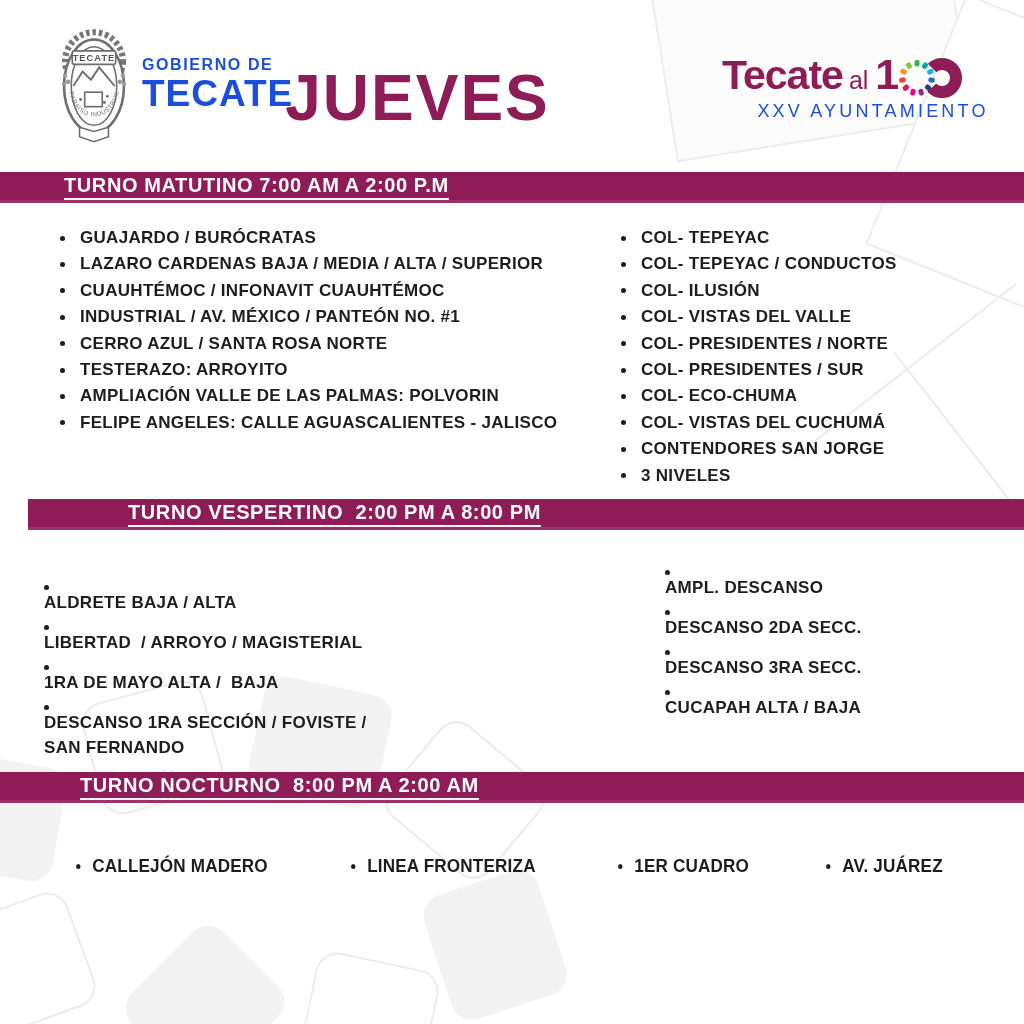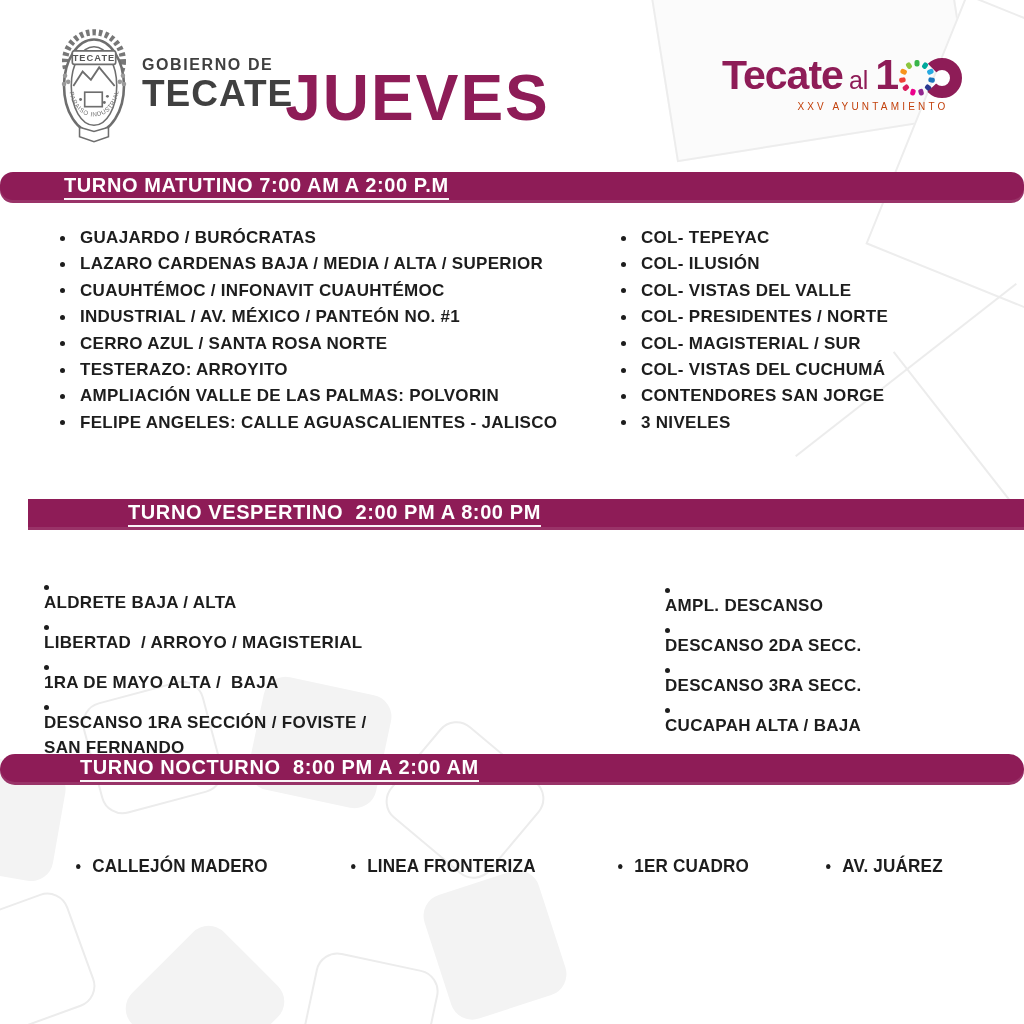--- a/index.html
+++ b/index.html
@@ -10,56 +10,56 @@
   
   .wm { position:absolute; z-index:0; pointer-events:none; }
   .wm-rect-outline { border:2px solid #ededed; background:#fbfbfb; }
   .wm-petal-fill { background:#f3f3f3; border-radius:22px; }
   .wm-petal-outline { background:#ffffff; border:2px solid #ececec; border-radius:22px; }
   .wm-line { background:#ececec; }
 
   
   .content { position:absolute; inset:0; z-index:2; }
   .seal { position:absolute; left:52px; top:24px; width:84px; height:124px; }
-  .gob { position:absolute; left:142px; top:56px; color:#404040; }
+  .gob { position:absolute; left:142px; top:56px; color:#1d4ed8; }
   .gob-line1 { font-size:16px; font-weight:800; letter-spacing:1.6px; }
   .gob-line2 { font-size:37px; font-weight:800; letter-spacing:1px; line-height:1.0; margin-top:1px; }
   .day-title { position:absolute; left:0; top:66px; width:835px; text-align:center;
                font-size:64px; font-weight:800; color:#8E1C57; letter-spacing:2px; line-height:1; }
   .brand { position:absolute; left:722px; top:50px; width:268px; }
   .brand-row { display:flex; align-items:baseline; }
   .brand-t1 { font-size:41px; font-weight:800; color:#8E1C57; letter-spacing:-1px; }
   .brand-t2 { font-size:25px; font-weight:400; color:#8E1C57; margin-left:6px; }
   .brand-t3 { font-size:43px; font-weight:800; color:#8E1C57; margin-left:7px; margin-right:-4px; }
   .hundred { align-self:center; transform:translateY(3px); }
-  .brand-sub { font-size:10px; font-weight:500; color:#c2410c; letter-spacing:3.2px;
+  .brand-sub { font-size:18px; font-weight:500; color:#1d4ed8; letter-spacing:3.2px;
                margin-top:1px; text-align:center; padding-left:34px; }
 
   
   .band { position:absolute; left:0; width:1024px; height:31px; background:#8E1C57;
           display:flex; align-items:center; box-shadow:inset 0 -3px 0 rgba(255,255,255,0.10); }
   .band span { color:#ffffff; font-size:20px; font-weight:700; letter-spacing:0.6px;
                border-bottom:2px solid rgba(255,255,255,0.95); padding-bottom:2px;
                line-height:1.05; white-space:pre-wrap; }
-  #band-matutino { top:172px; padding-left:64px;border-radius:13px; }
+  #band-matutino { top:172px; padding-left:64px; }
   #band-vespertino { top:499px; padding-left:100px;margin-left:28px; }
-  #band-nocturno { top:754px; padding-left:80px;border-radius:15px; }
+  #band-nocturno { top:772px; padding-left:80px; }
 
   
   ul.blist { position:absolute; list-style:none; }
   ul.blist li { display:flex; align-items:flex-start; font-size:17px; font-weight:700;
                 color:#1d1d1d; letter-spacing:0.3px; }
   .dot { width:5px; height:5px; border-radius:50%; background:#1d1d1d; flex:none; margin-right:15px; }
   .txt { white-space:pre-wrap; }
   #mat-col1 { left:60px; top:225px; width:530px; }
   #mat-col2 { left:621px; top:225px; width:390px; }
   #mat-col1 li, #mat-col2 li { min-height:26.4px; line-height:26.4px;text-align:right; }
   #mat-col1 .dot, #mat-col2 .dot { margin-top:10.5px; }
   #ves-col1 { left:44px; top:575px; width:430px; }
-  #ves-col2 { left:665px; top:578px; width:330px;text-align:center; }
+  #ves-col2 { left:665px; top:560px; width:330px;text-align:center; }
   #ves-col1 li, #ves-col2 li { min-height:25px; line-height:25px;flex-direction:column; }
   #ves-col1 .dot, #ves-col2 .dot { margin-top:10px; }
 
   .noc-row { position:absolute; left:76px; top:855px; display:flex; gap:62px; }
   .noc-item { display:flex; align-items:center; font-size:19px; font-weight:700; color:#1d1d1d;
               letter-spacing:0.2px; transform:scaleX(0.9); transform-origin:left center; }
   .noc-item .dot { margin-right:13px; margin-top:0; }
 
   svg text { font-family:"Liberation Sans", sans-serif; }
 </style>
@@ -188,41 +188,49 @@
           <span class="txt">FELIPE ANGELES: CALLE AGUASCALIENTES - JALISCO</span>
         </li>
       </ul>
     <ul class="blist" id="mat-col2">
 
         <li>
           <span class="dot"></span>
           <span class="txt">COL- TEPEYAC</span>
         </li>
 
+        <li>
+          <span class="dot"></span>
+          <span class="txt">COL- TEPEYAC / CONDUCTOS</span>
+        </li>
 
         <li>
           <span class="dot"></span>
           <span class="txt">COL- ILUSIÓN</span>
         </li>
 
         <li>
           <span class="dot"></span>
           <span class="txt">COL- VISTAS DEL VALLE</span>
         </li>
 
         <li>
           <span class="dot"></span>
           <span class="txt">COL- PRESIDENTES / NORTE</span>
         </li>
 
         <li>
           <span class="dot"></span>
-          <span class="txt">COL- MAGISTERIAL / SUR</span>
-        </li>
-
+          <span class="txt">COL- PRESIDENTES / SUR</span>
+        </li>
+
+        <li>
+          <span class="dot"></span>
+          <span class="txt">COL- ECO-CHUMA</span>
+        </li>
 
         <li>
           <span class="dot"></span>
           <span class="txt">COL- VISTAS DEL CUCHUMÁ</span>
         </li>
 
         <li>
           <span class="dot"></span>
           <span class="txt">CONTENDORES SAN JORGE</span>
         </li>

